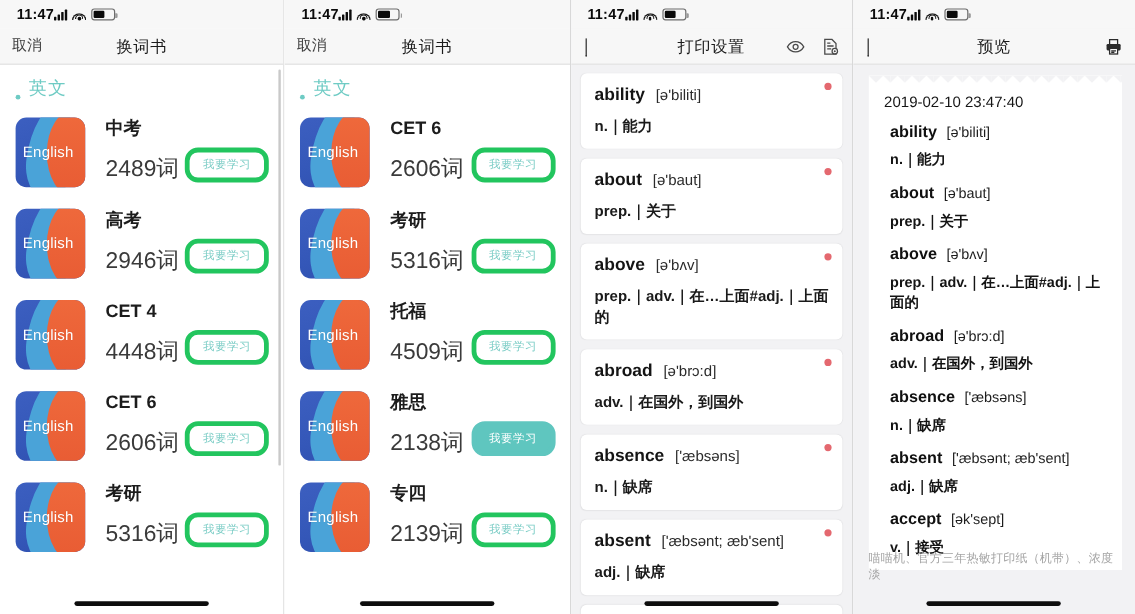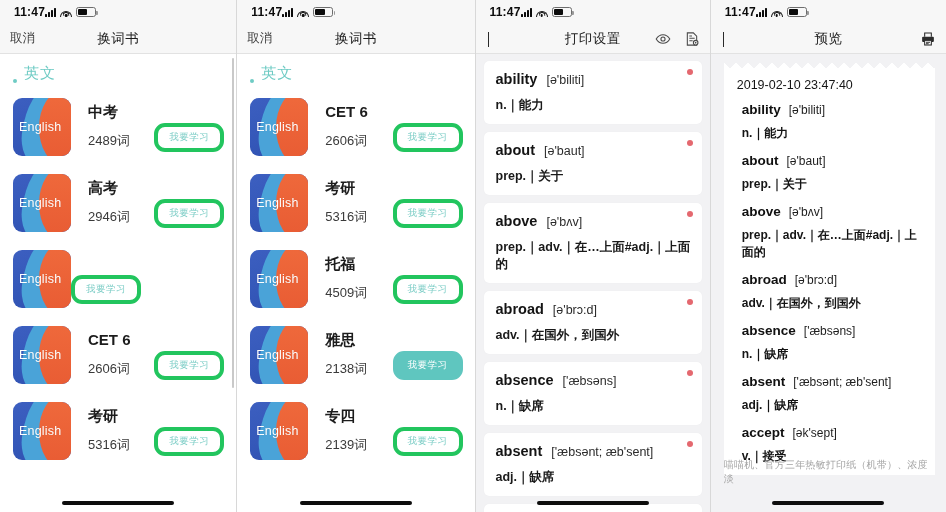--- a/index.html
+++ b/index.html
@@ -91,21 +91,21 @@
     background: linear-gradient(180deg, #ef6a3c 0%, #e85b33 100%);
     border-radius: 52% 48% 50% 50% / 50% 50% 50% 50%;
   }
   .book-cover .cap {
     position: absolute; left: 6px; top: 50%; transform: translateY(-50%);
     font-size: 12.5px; color: #ffffff; font-weight: 500; letter-spacing: .2px;
     text-shadow: 0 0 1px rgba(0,0,0,.12);
   }
   .book-meta { padding-left: 17px; flex: 1 1 auto; }
   .book-name { font-size: 15px; color: #1c1c1c; font-weight: bold; line-height: 1.1; }
-  .book-count { font-size: 13px; color: #3a3a3a; margin-top: 12px; }
+  .book-count { font-size: 19px; color: #3a3a3a; margin-top: 12px; }
   .learn-btn {
     flex: 0 0 auto; font-size: 9.5px; letter-spacing: .5px;
     padding: 4px 11px; border-radius: 11px; white-space: nowrap;
     border: 4px solid #22c55e; color: #7ccdc6; background: #fff;
     align-self: flex-end; margin-bottom: 4px;
   }
   .learn-btn.active {
     background: #5fc6bf; border-color: #5fc6bf; color: #ffffff;
   }
   .scrollbar {
@@ -225,20 +225,24 @@
           <div class="book-name">高考</div>
           <div class="book-count">2946词</div>
         </div>
         <div class="learn-btn">我要学习</div>
       </div>
       <div class="book-row">
         <div class="book-cover">
           <span class="arc"></span>
             <span class="blob"></span>
           <span class="cap">English</span>
+        </div>
+        <div class="book-meta">
+          <div class="book-name">CET 4</div>
+          <div class="book-count">4448词</div>
         </div>
         <div class="learn-btn">我要学习</div>
       </div>
       <div class="book-row">
         <div class="book-cover">
           <span class="arc"></span>
             <span class="blob"></span>
           <span class="cap">English</span>
         </div>
         <div class="book-meta">

